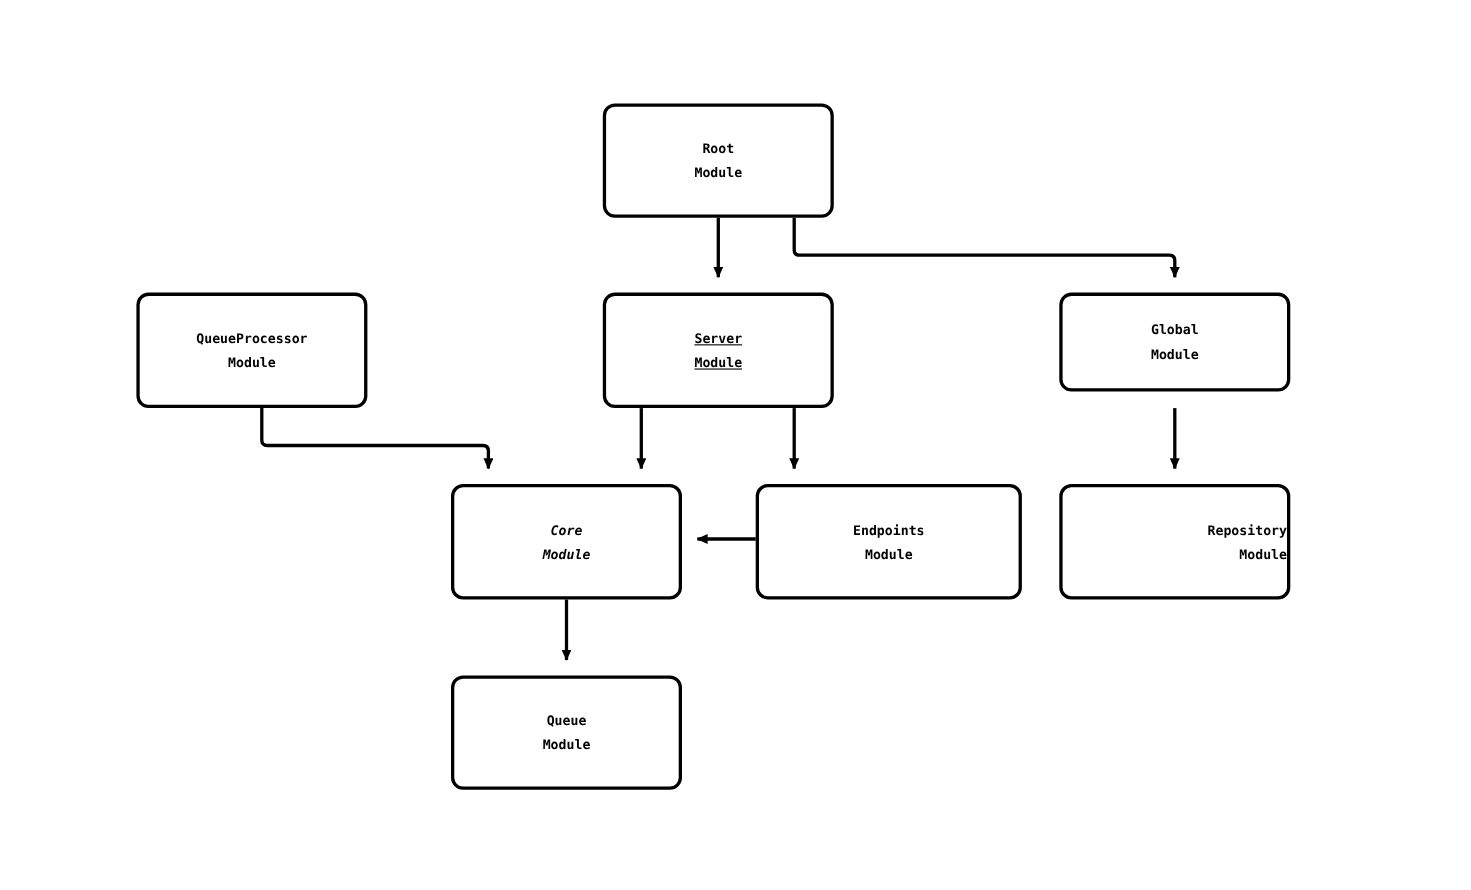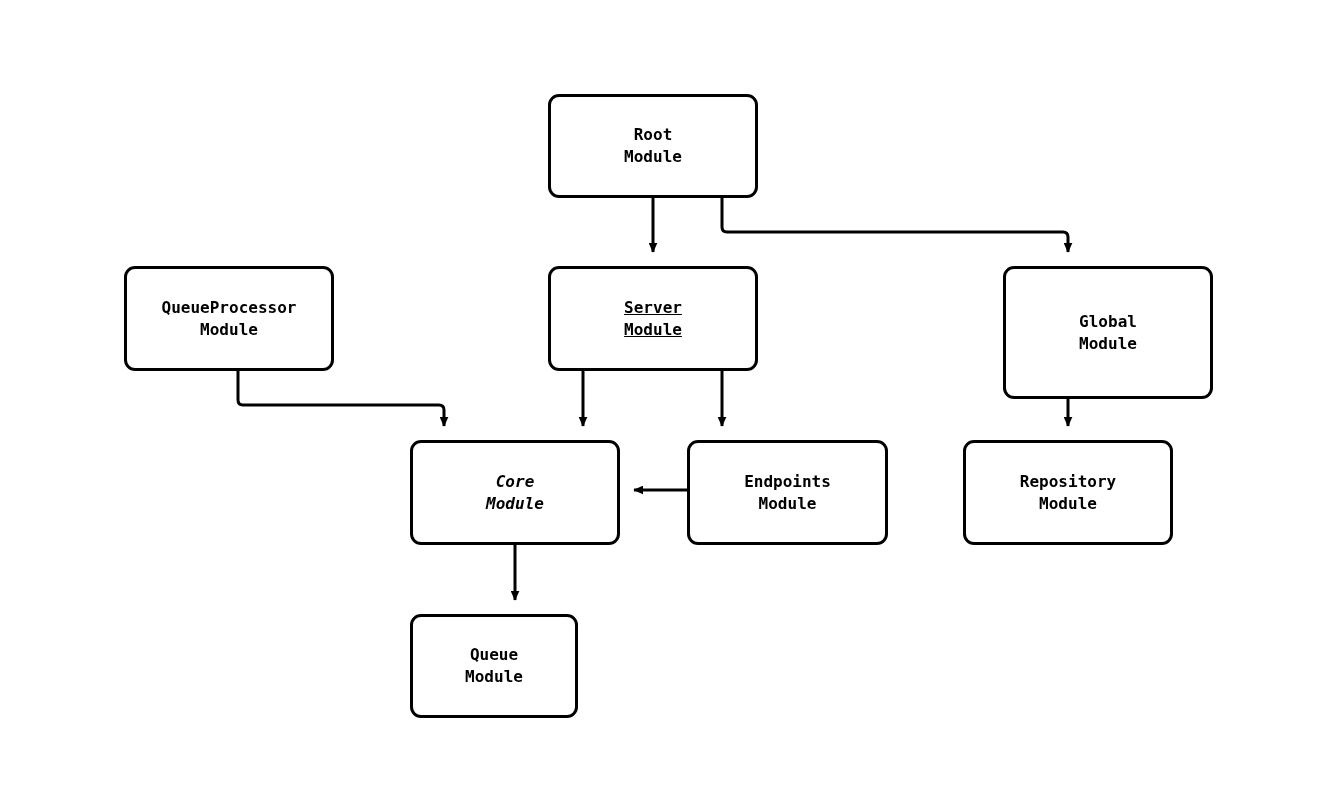--- a/index.html
+++ b/index.html
@@ -33,21 +33,21 @@
     border-radius: 11px;
     background: #ffffff;
     display: flex;
     flex-direction: column;
     align-items: center;
     justify-content: center;
     z-index: 2;
   }
   .node-label {
     font-family: "DejaVu Sans Mono", "Liberation Mono", monospace;
-    font-size: 16px;
+    font-size: 12px;
     font-weight: 700;
     line-height: 22px;
     color: #000000;
     text-align: center;
     white-space: pre;
     letter-spacing: 0px;
   }
 </style>
 </head>
 <body>
@@ -86,38 +86,38 @@
   <div class="node" style="left:124px; top:266px; width:210px; height:105px;">
     <div class="node-label">QueueProcessor</div>
     <div class="node-label">Module</div>
   </div>
 
   <div class="node" style="left:548px; top:266px; width:210px; height:105px;text-decoration:underline;">
     <div class="node-label">Server</div>
     <div class="node-label">Module</div>
   </div>
 
-  <div class="node" style="left:963px; top:266px; width:210px; height:133px;margin-left:40px;">
+  <div class="node" style="left:963px; top:266px; width:210px; height:90px;">
     <div class="node-label">Global</div>
     <div class="node-label">Module</div>
   </div>
 
   <div class="node" style="left:410px; top:440px; width:210px; height:105px;font-style:italic;">
     <div class="node-label">Core</div>
     <div class="node-label">Module</div>
   </div>
 
-  <div class="node" style="left:687px; top:440px; width:201px; height:105px;">
+  <div class="node" style="left:687px; top:440px; width:242px; height:105px;">
     <div class="node-label">Endpoints</div>
     <div class="node-label">Module</div>
   </div>
 
-  <div class="node" style="left:963px; top:440px; width:210px; height:105px;">
+  <div class="node" style="left:963px; top:440px; width:210px; height:105px;align-items:flex-end;">
     <div class="node-label">Repository</div>
     <div class="node-label">Module</div>
   </div>
 
-  <div class="node" style="left:410px; top:614px; width:168px; height:104px;">
+  <div class="node" style="left:410px; top:614px; width:210px; height:104px;">
     <div class="node-label">Queue</div>
     <div class="node-label">Module</div>
   </div>
 
 </div>
 
 </body></html>

